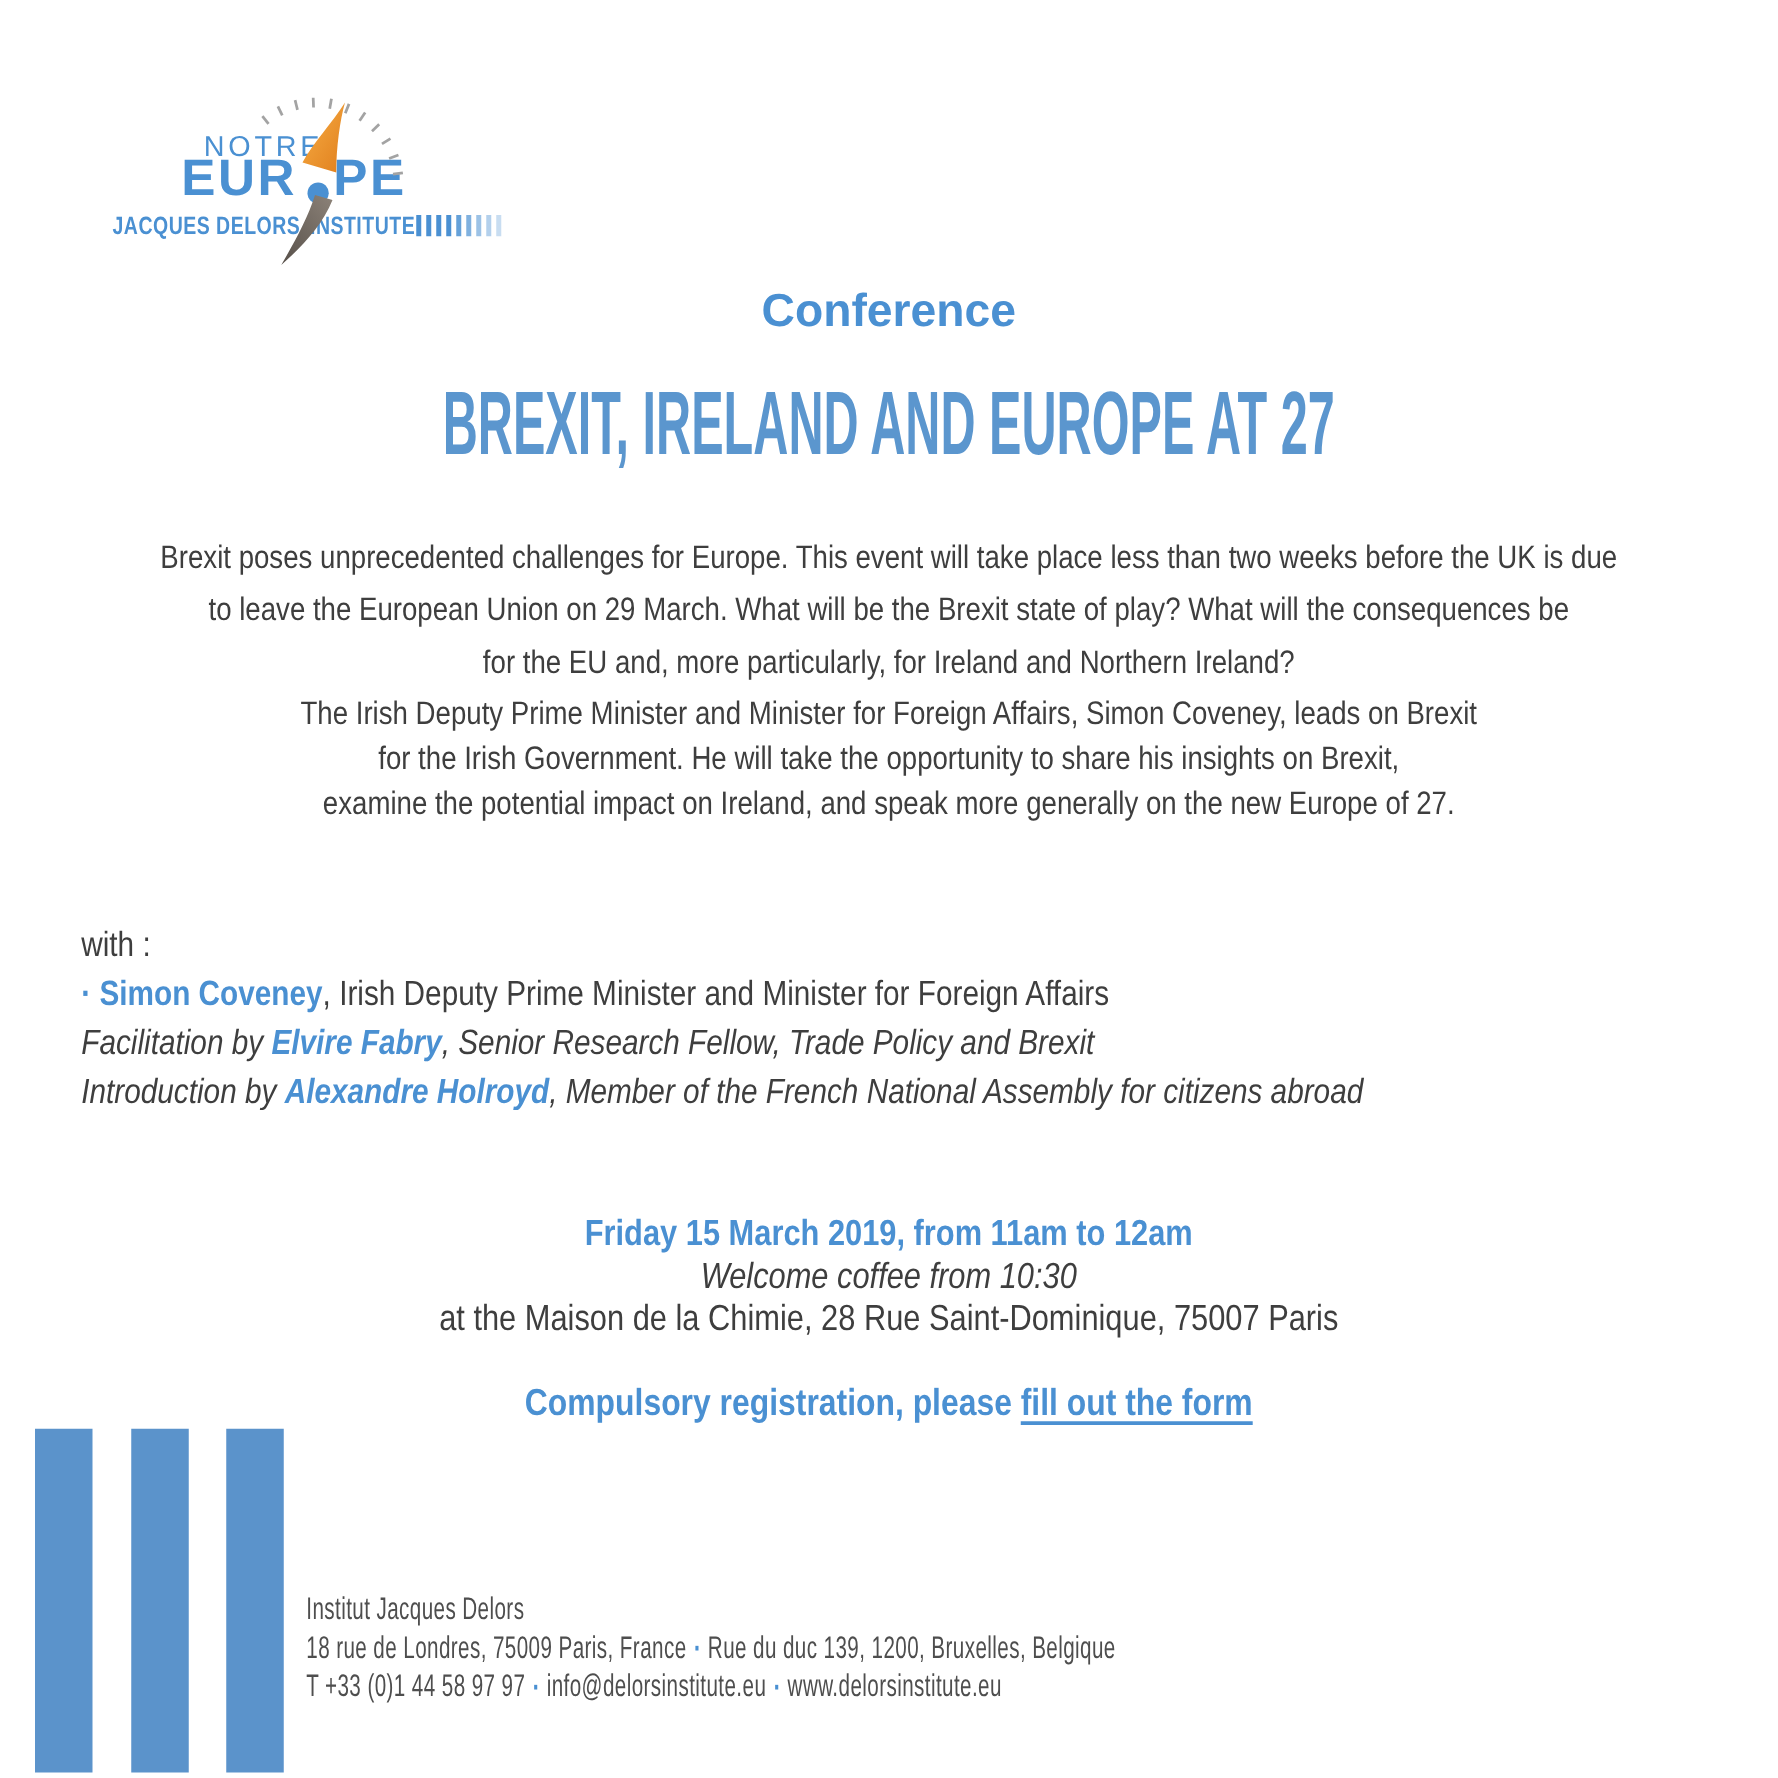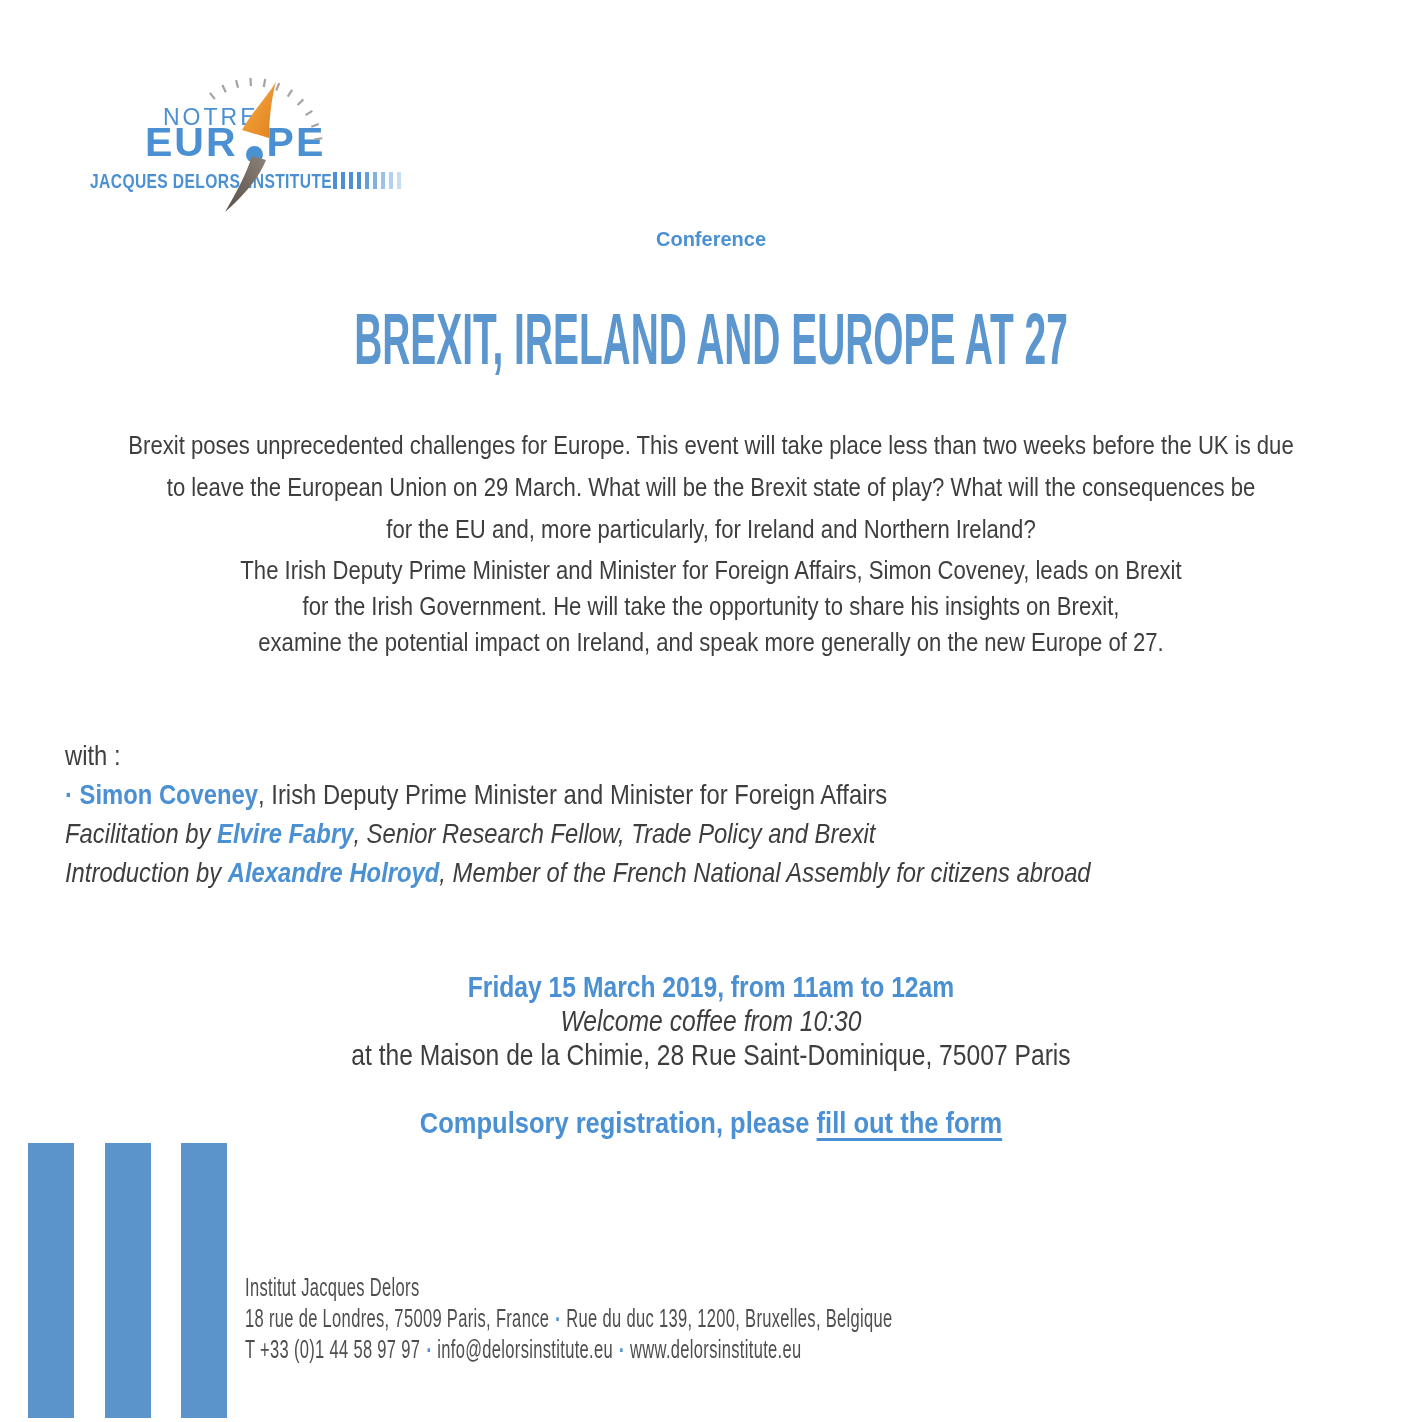--- a/index.html
+++ b/index.html
@@ -24,21 +24,21 @@
   .logo-marks i{width:4px;height:17px;background:#4a90d2;display:block;}
   .logo-marks i:nth-child(5){opacity:.85}
   .logo-marks i:nth-child(6){opacity:.70}
   .logo-marks i:nth-child(7){opacity:.55}
   .logo-marks i:nth-child(8){opacity:.42}
   .logo-marks i:nth-child(9){opacity:.30}
   .logo-needle{position:absolute;left:0;top:0;width:330px;height:150px;pointer-events:none;}
 
   
   .kicker{position:absolute;left:0;right:0;top:228px;text-align:center;
-    font-size:20px;font-weight:bold;color:#4a90d2;}
+    font-size:37px;font-weight:bold;color:#4a90d2;}
   .title{position:absolute;left:0;right:0;top:302px;text-align:center;
     font-size:72px;font-weight:bold;color:#5b96ce;line-height:1.05;
     transform:scaleX(.54);white-space:nowrap;}
 
   
   .para{position:absolute;left:0;right:0;text-align:center;font-size:26px;color:#3e3e3e;
     transform:scaleX(.85);}
   .para-1{top:424px;line-height:42px;}
   .para-2{top:552px;line-height:36px;}
 

